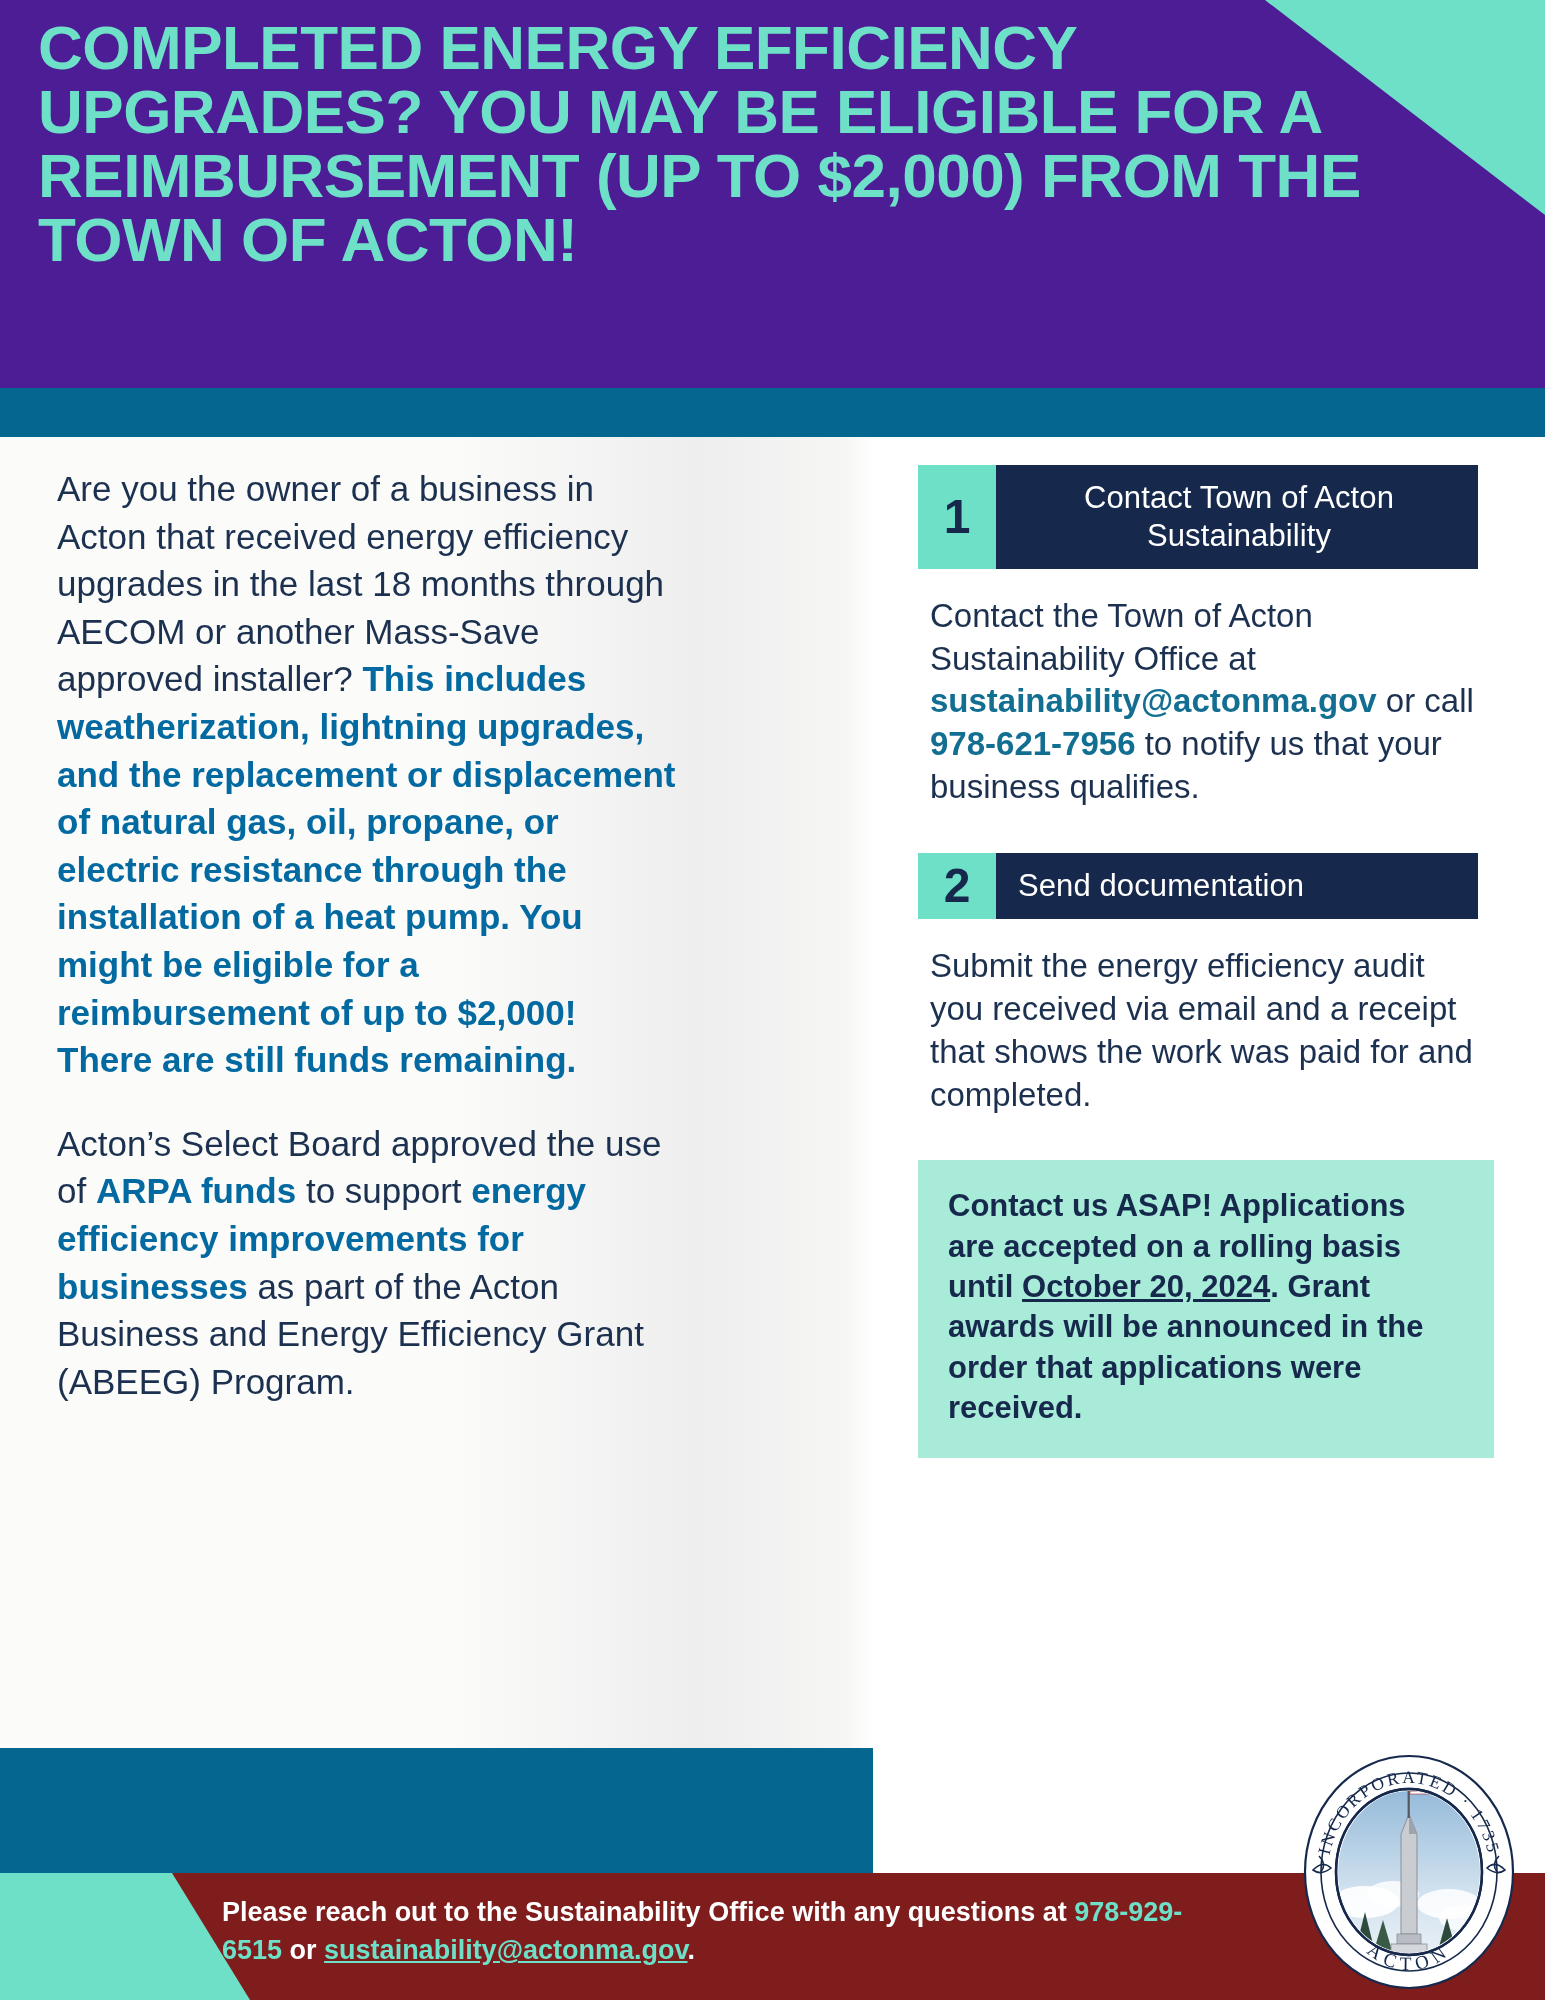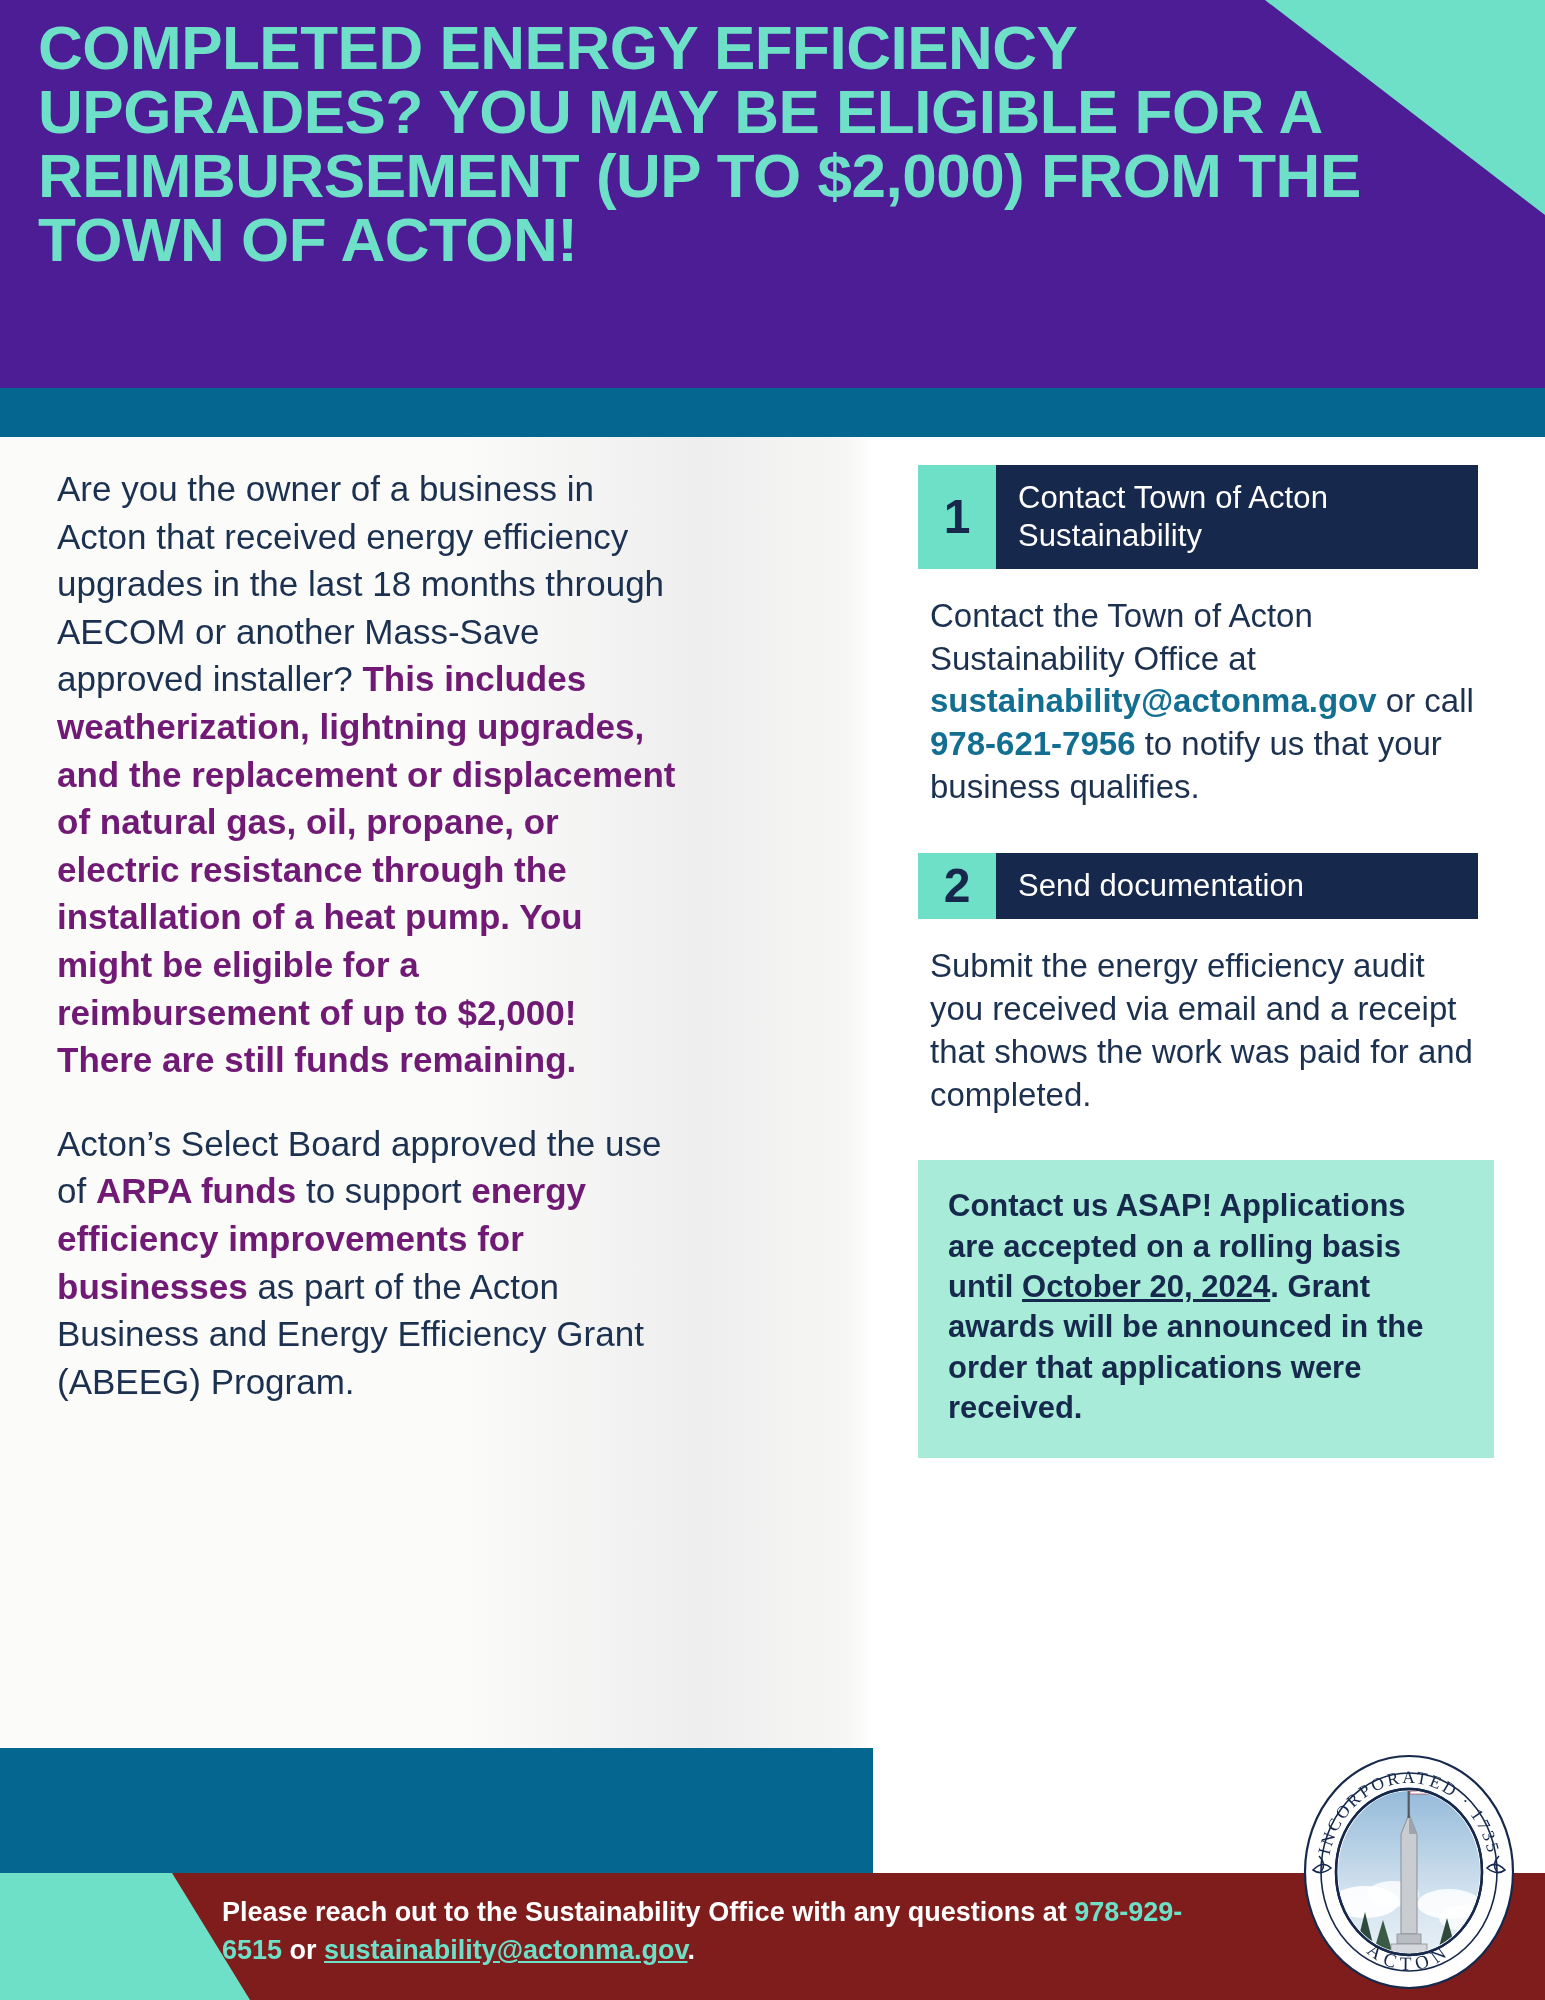--- a/index.html
+++ b/index.html
@@ -145,21 +145,21 @@
     font-size: 46px;
   }
 
   p.body-copy {
     margin: 0 0 36px 0;
     color: #1c3150;
     font-size: 35px;
     line-height: 1.36;
   }
   p.body-copy .hl {
-    color: #701a75;
+    color: #0369a1;
     font-weight: 700;
   }
 
   
   .step {
     display: flex;
     align-items: stretch;
     margin-bottom: 26px;
     width: 560px;
   }
@@ -177,20 +177,21 @@
     flex: 1 1 auto;
     background: #16294d;
     color: #ffffff;
     font-size: 31px;
     font-weight: 500;
     line-height: 1.22;
     padding: 14px 18px 14px 22px;
     display: flex;
     align-items: center;
     letter-spacing: 0.1px;
+    text-align: center;
   }
   .step-body {
     margin: 0 0 44px 12px;
     color: #1c3150;
     font-size: 33px;
     line-height: 1.3;
   }
   .step-body .hl {
     color: #136f91;
     font-weight: 700;

